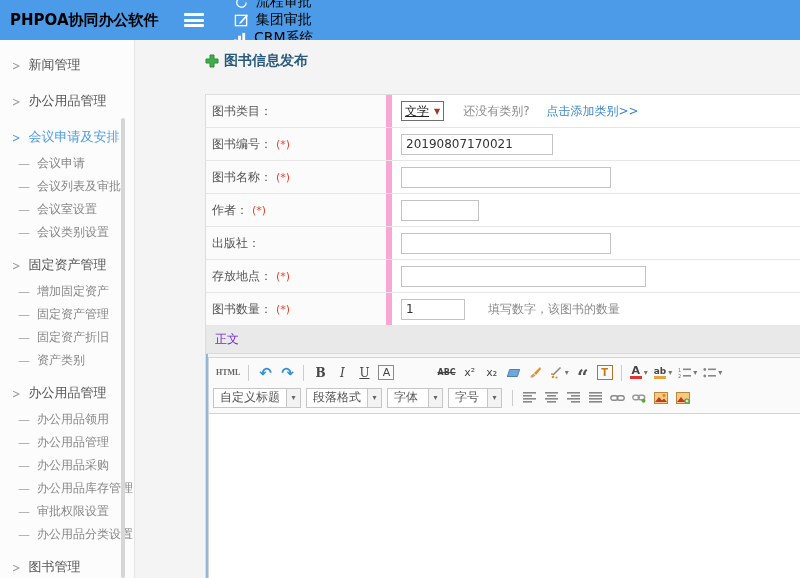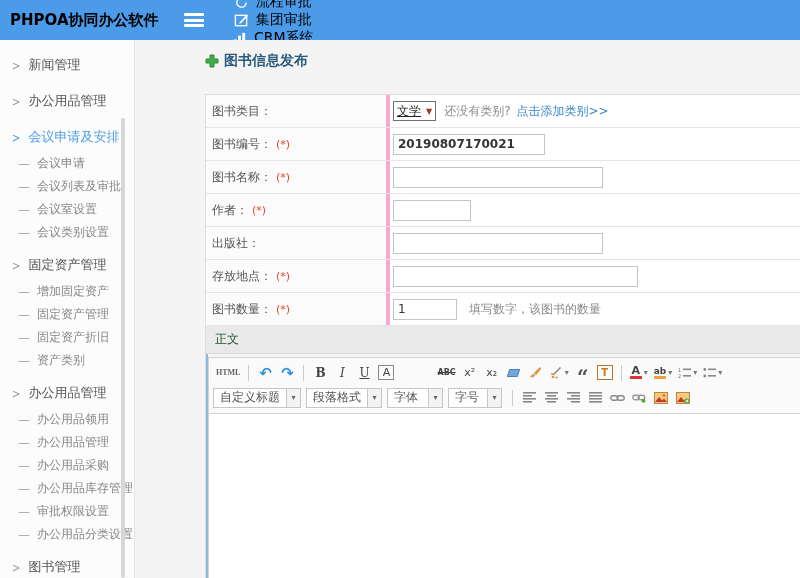--- a/index.html
+++ b/index.html
@@ -32,33 +32,33 @@
   
   .ptitle { display:flex; align-items:center; margin-bottom:24px; }
   .ptitle svg { margin-right:5px; }
   .ptitle .txt { font-size:14px; font-weight:bold; color:#2a5b7d; }
 
   
   .ftable { width:100%; border:1px solid #ddd; border-right:none; background:#fff; }
   .frow { display:flex; align-items:stretch; height:33px; border-bottom:1px solid #e6e6e6; background:#fff; }
   .fl { width:180px; display:flex; align-items:center; padding-left:6px; font-size:12px; color:#555; background:#fbfbfb; white-space:nowrap; }
   .req { color:#e8442e; margin-left:4px; font-size:11px; }
-  .fv { flex:1; display:flex; align-items:center; padding-left:3px; border-left:4px solid #f9a8d4; background:#fff; }
+  .fv { flex:1; display:flex; align-items:center; padding-left:9px; border-left:6px solid #f9a8d4; background:#fff;gap:11px; }
   .ipt { height:21px; border:1px solid #c3c3c3; font-size:12px; padding:0 4px; color:#333; background:#fff;
          font-family:"DejaVu Sans","Liberation Sans",sans-serif; }
-  .w150{width:152px;font-weight:bold;} .w210{width:210px;} .w78{width:78px;} .w245{width:245px;} .w64{width:64px;}
+  .w150{width:152px;} .w210{width:210px;} .w78{width:78px;} .w245{width:245px;} .w64{width:64px;}
   .hint { font-size:12px; color:#8a8a8a; margin-left:8px; white-space:nowrap; }
   .q-hint { margin-left:12px; }
   .sel { display:inline-flex; align-items:center; border:1px solid #6f6f6f; background:#fff; height:20px; padding:0 3px; cursor:pointer; }
   .sel .sval { font-size:12px; color:#222; text-decoration:underline; }
   .sel .scar { font-size:8px; color:#993a2b; margin-left:5px; }
   .addlink { font-size:12px; color:#3a87c8; margin-left:6px; cursor:pointer; text-decoration:none; white-space:nowrap; }
 
   
-  .sec-hdr { display:flex; align-items:center; height:28px; background:#e9e9e9; border-bottom:1px solid #d9d9d9; padding-left:9px; font-size:12px; color:#14532d; }
+  .sec-hdr { display:flex; align-items:center; height:28px; background:#e9e9e9; border-bottom:1px solid #d9d9d9; padding-left:9px; font-size:12px; color:#6d28d9; }
 
   
   .sec2 { display:flex; height:233px; background:#f5f5f5; border-left:2px solid #8fb9da; }
   .sec2 .fl2 { width:178px; padding:150px 0 0 6px; font-size:12px; color:#555; background:#f5f5f5; white-space:nowrap; }
   .edwrap { flex:1; margin-top:3px; border:1px solid #d4d4d4; border-right:none; background:#fff; display:flex; flex-direction:column; }
   .tbar { background:#fafafa; border-bottom:1px solid #d4d4d4; padding:2px 4px 3px 4px; }
   .trow { display:flex; align-items:center; height:25px; }
   .tb { display:inline-flex; align-items:center; justify-content:center; min-width:16px; height:18px; margin:0 3px; font-size:12px; color:#444; cursor:pointer; white-space:nowrap; }
   .tsep { width:1px; height:16px; background:#ccc; margin:0 5px; }
   .tb.src { font-size:8px; font-weight:bold; color:#666; letter-spacing:0;font-family:Liberation Serif, serif; }

